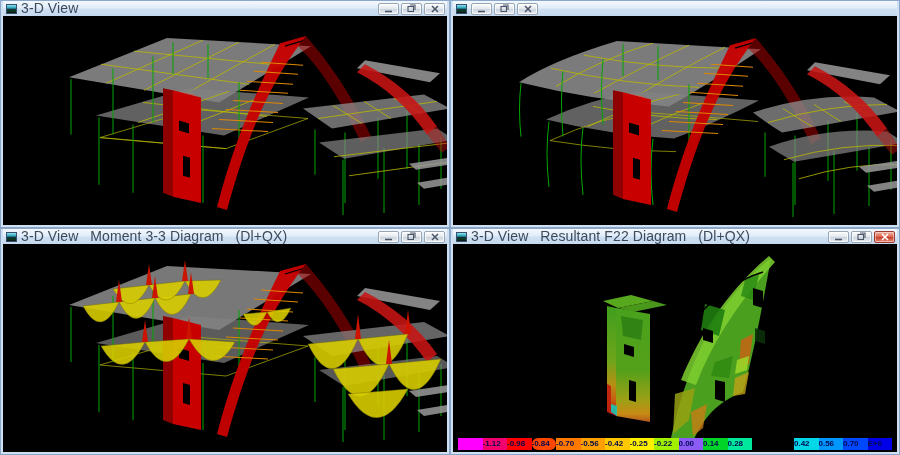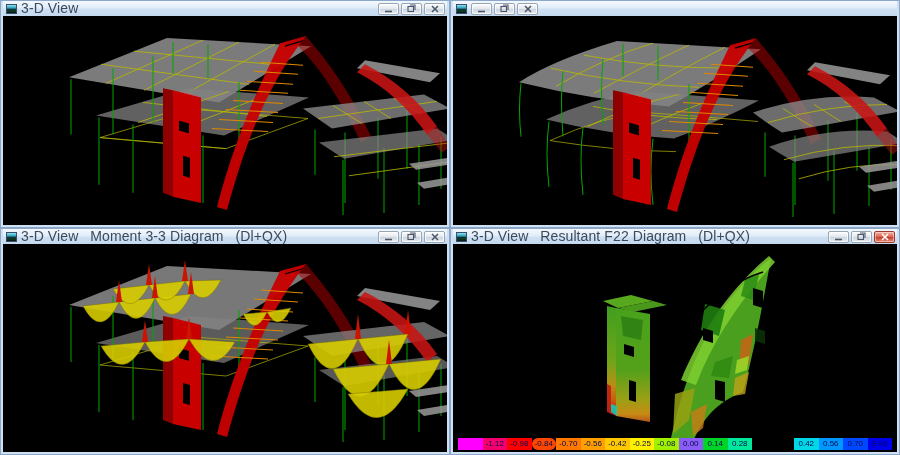--- a/index.html
+++ b/index.html
@@ -59,22 +59,22 @@
     position:relative;
     overflow:hidden;
   }
   .client svg.scene{position:absolute;inset:0;width:100%;height:100%;}
   .contour-legend{
     position:absolute;left:5px;right:5px;bottom:2px;height:12px;
     display:flex;
   }
   .contour-legend .seg{
     flex:1 1 0;
-    font-size:8px;font-weight:normal;color:#000a50;
-    text-align:center;line-height:12px;
+    font-size:8px;font-weight:bold;color:#000a50;
+    text-align:left;line-height:12px;
     overflow:hidden;white-space:nowrap;
   }
 </style>
 </head>
 <body>
 
 <div class="app">
 
   <div class="mdi-window">
     <div class="titlebar">
@@ -356,21 +356,21 @@
       </svg>
       <div class="contour-legend">
           <div class="seg" style="background: rgb(255, 0, 255);"></div>
           <div class="seg" style="background: rgb(244, 0, 110);">-1.12</div>
           <div class="seg" style="background: rgb(255, 0, 0);">-0.98</div>
           <div class="seg" style="background: rgb(255, 70, 0); border-radius: 6px;">-0.84</div>
           <div class="seg" style="background: rgb(255, 120, 0);">-0.70</div>
           <div class="seg" style="background: rgb(255, 160, 0);">-0.56</div>
           <div class="seg" style="background: rgb(255, 200, 0);">-0.42</div>
           <div class="seg" style="background: rgb(255, 240, 0);">-0.25</div>
-          <div class="seg" style="background: rgb(160, 240, 0);">-0.08</div>
+          <div class="seg" style="background: rgb(160, 240, 0);">-0.22</div>
           <div class="seg" style="background: #8b5cf6;">0.00</div>
           <div class="seg" style="background: rgb(0, 212, 40);">0.14</div>
           <div class="seg" style="background: rgb(0, 232, 155);">0.28</div>
           <div class="seg" style="background: rgb(0, 216, 232); margin-left: 42px;">0.42</div>
           <div class="seg" style="background: rgb(0, 152, 255);">0.56</div>
           <div class="seg" style="background: rgb(0, 72, 255);">0.70</div>
           <div class="seg" style="background: rgb(0, 0, 232);">E+6</div>
         </div>
     </div>
   </div>

